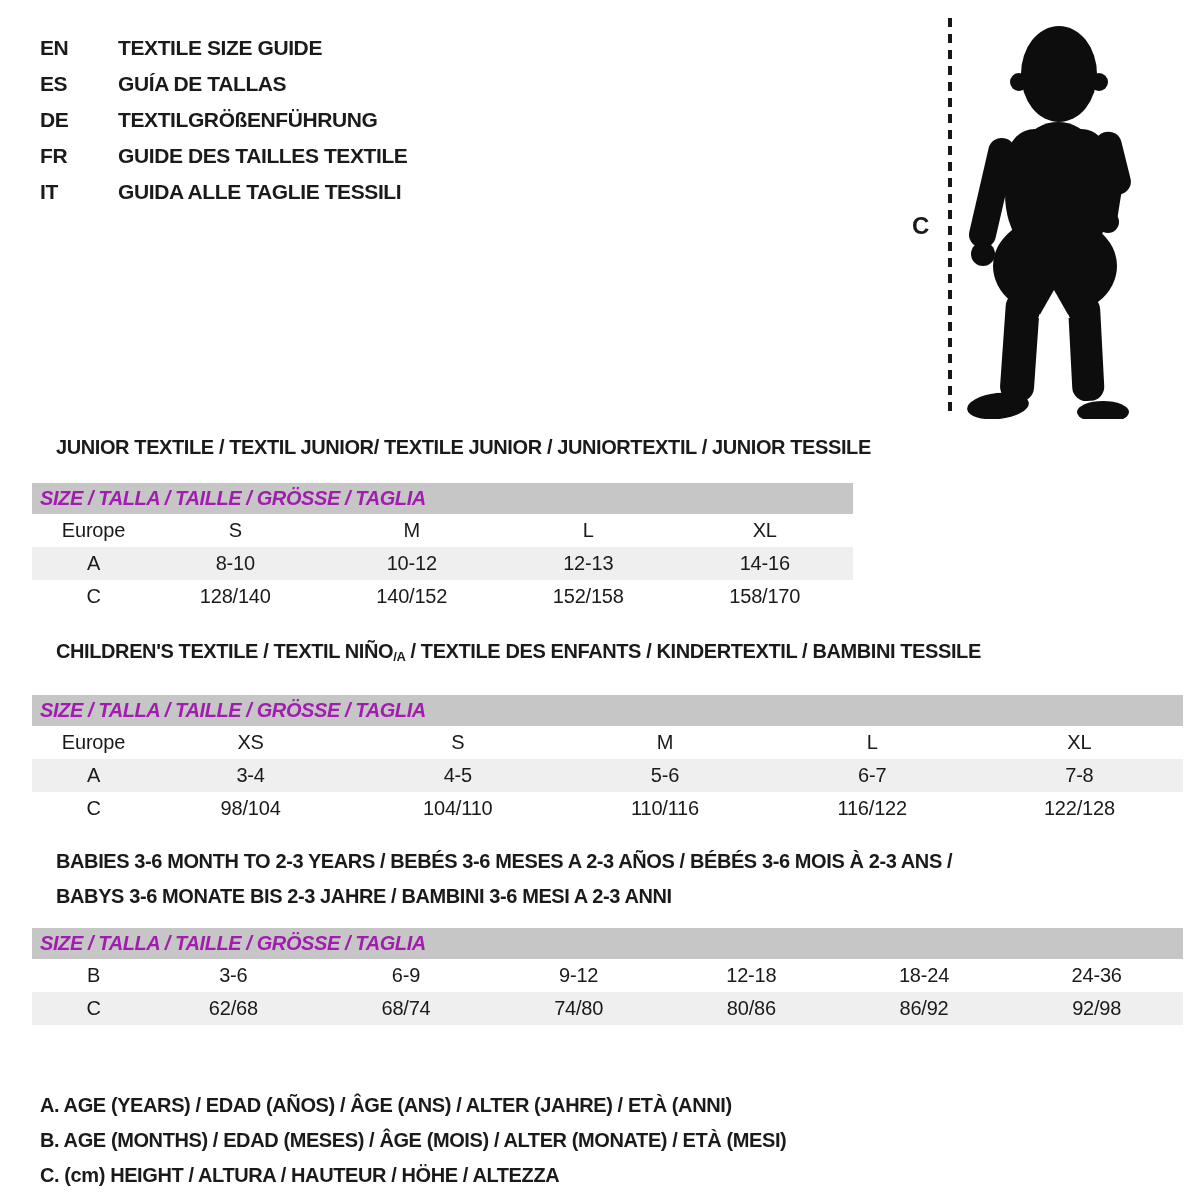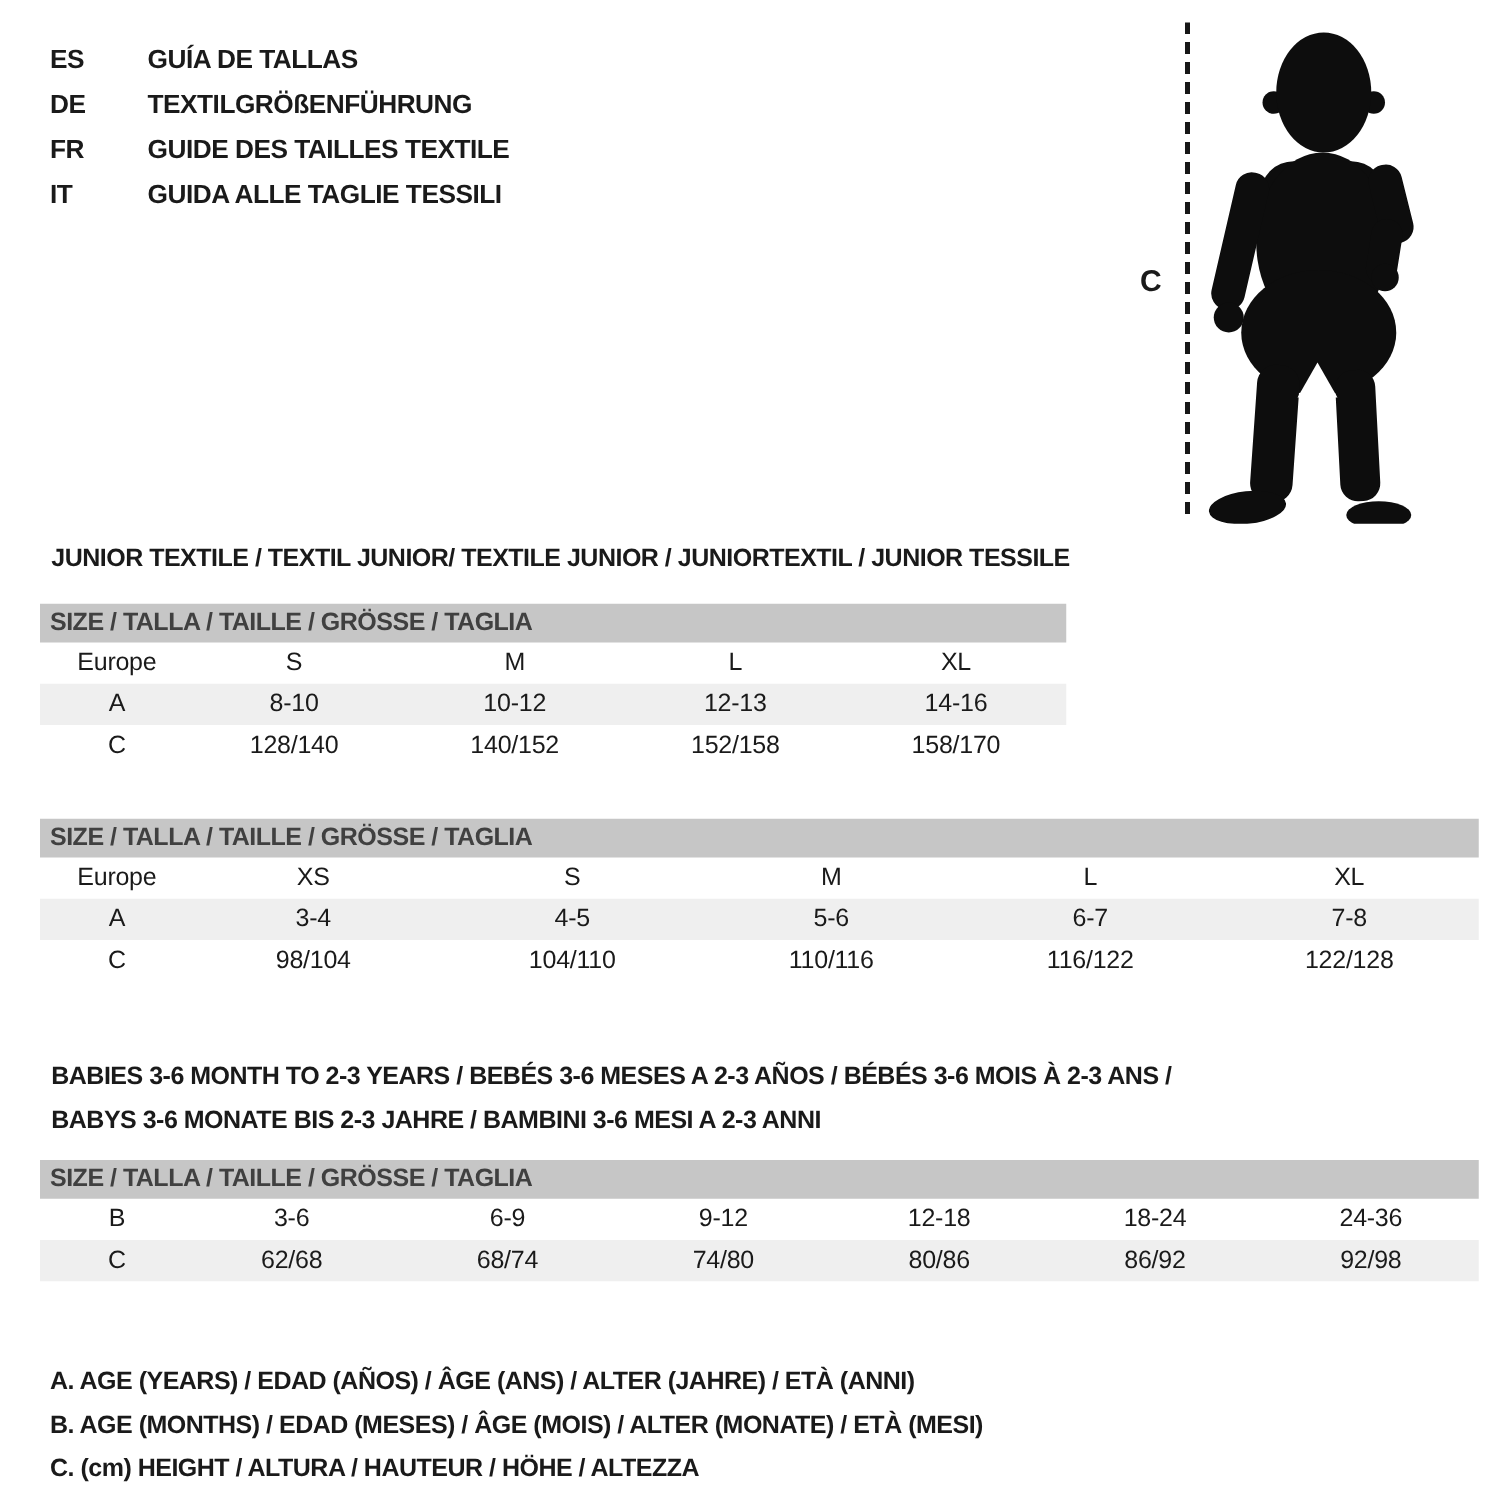--- a/index.html
+++ b/index.html
@@ -15,44 +15,48 @@
     font-weight:bold;font-size:21px;letter-spacing:-0.4px;}
   .lang-code{width:78px;}
   
   .measure-line{position:absolute;left:948px;top:18px;width:4px;height:398px;
     background:repeating-linear-gradient(to bottom,#171717 0 9px,transparent 9px 16px);}
   .measure-label{position:absolute;left:912px;top:212px;
     font-size:24px;font-weight:bold;}
   .silhouette{position:absolute;left:962px;top:14px;width:185px;height:405px;}
   
   .section{position:absolute;left:32px;}
-  .section .sec-title{margin-left:9px;font-weight:bold;font-size:20px;
+  .section .sec-title{margin-left:24px;font-weight:bold;font-size:20px;
     letter-spacing:-0.4px;line-height:35px;white-space:nowrap;}
   .sub{font-size:13px;vertical-align:-3px;}
   .section:nth-child(1){top:430px;width:821px;}
   .section:nth-child(1) .tbl{margin-top:18px;}
   .section:nth-child(2){top:634px;width:1151px;}
   .section:nth-child(2) .tbl{margin-top:21px;}
   .section:nth-child(3){top:844px;width:1151px;}
   .section:nth-child(3) .tbl{margin-top:14px;}
   .bar{height:31px;background:#c6c6c6;display:flex;align-items:center;
-    padding-left:8px;font-weight:bold;font-size:20px;letter-spacing:-0.4px;color:#404040;}
+    padding-left:8px;font-weight:bold;font-size:20px;letter-spacing:-0.4px;color:#a21caf;font-style:italic;}
   .trow{display:grid;height:33px;align-items:center;font-size:20px;letter-spacing:-0.2px;}
   .trow.shaded{background:#efefef;}
   .trow .lbl{padding-left:8px;text-align:center;}
   .trow .cell{text-align:center;}
   
   .footnotes{position:absolute;left:40px;top:1088px;}
   .fn{height:35px;line-height:35px;font-weight:bold;font-size:20px;
     letter-spacing:-0.4px;white-space:nowrap;}
 </style>
 </head>
 <body>
 
 <div class="languages">
+    <div class="lang-row">
+      <span class="lang-code">EN</span>
+      <span class="lang-title">TEXTILE SIZE GUIDE</span>
+    </div>
     <div class="lang-row">
       <span class="lang-code">ES</span>
       <span class="lang-title">GUÍA DE TALLAS</span>
     </div>
     <div class="lang-row">
       <span class="lang-code">DE</span>
       <span class="lang-title">TEXTILGRÖßENFÜHRUNG</span>
     </div>
     <div class="lang-row">
       <span class="lang-code">FR</span>
@@ -119,20 +123,21 @@
         <div class="trow" style="grid-template-columns: 115px repeat(4, 1fr);">
           <span class="lbl">C</span>
           <span class="cell">128/140</span>
           <span class="cell">140/152</span>
           <span class="cell">152/158</span>
           <span class="cell">158/170</span>
         </div>
       </div>
     </div>
     <div class="section">
+      <div class="sec-title"><span>CHILDREN'S TEXTILE / TEXTIL NIÑO</span><span class="sub">/A</span><span> / TEXTILE DES ENFANTS / KINDERTEXTIL / BAMBINI TESSILE</span></div>
       <div class="tbl">
         <div class="bar">SIZE / TALLA / TAILLE / GRÖSSE / TAGLIA</div>
         <div class="trow" style="grid-template-columns: 115px repeat(5, 1fr);">
           <span class="lbl">Europe</span>
           <span class="cell">XS</span>
           <span class="cell">S</span>
           <span class="cell">M</span>
           <span class="cell">L</span>
           <span class="cell">XL</span>
         </div>

